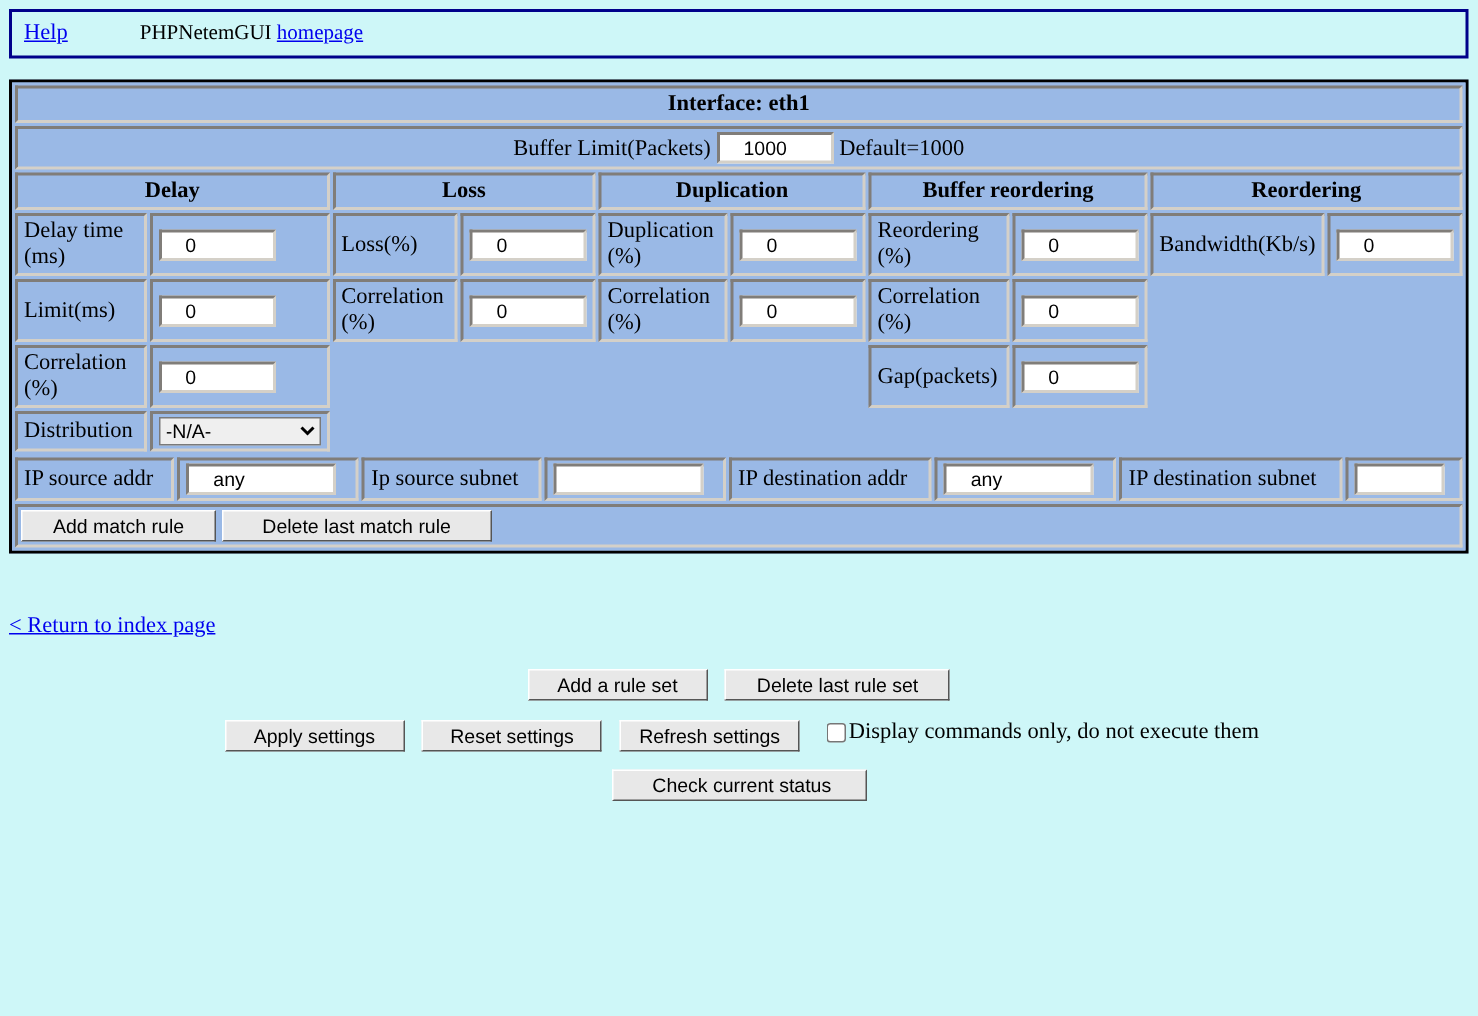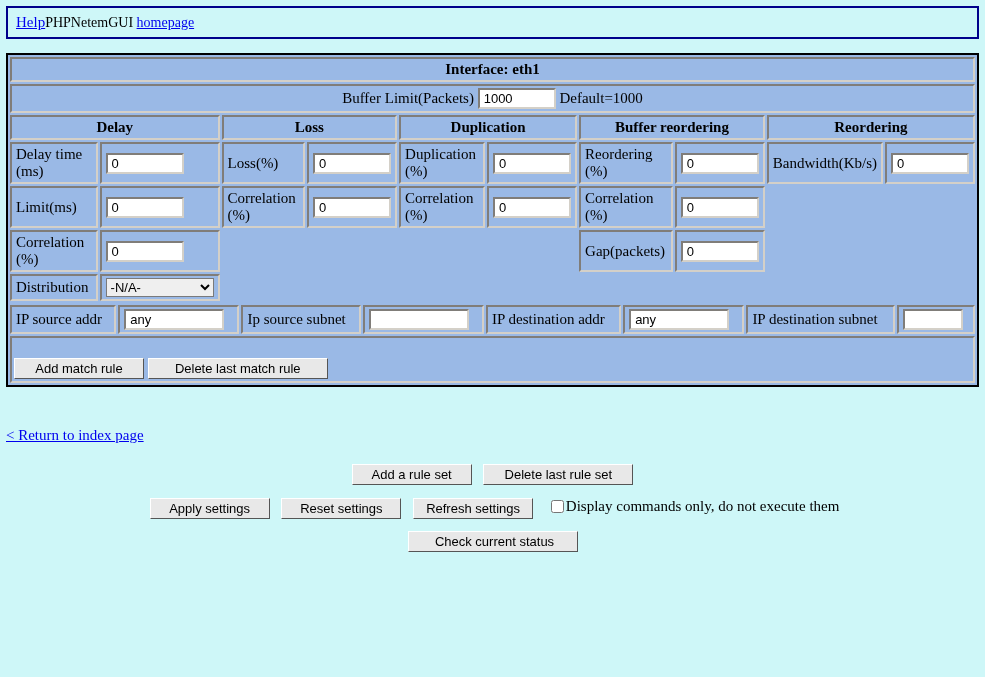--- a/index.html
+++ b/index.html
@@ -9,20 +9,21 @@
     font-family: "Times New Roman", serif;
     font-size: 15px;
   }
   .header-box {
     border: 2px solid #00008b;
     background: #cef7f8;
     display: flex;
     align-items: center;
     padding: 6px 8px;
     margin-bottom: 14px;
+    gap: 48px;
   }
   .header-left {
     flex: 0 0 auto;
   }
   .header-center {
     flex: 1;
     text-align: center;
     font-weight: bold;
     font-size: 18px;
   }
@@ -60,21 +61,21 @@
   }
   .interface-row th {
     background: #9ab9e6;
     font-weight: bold;
   }
   input[type=text] {
     font-family: Arial, sans-serif;
     font-size: 13px;
     border: 2px inset #d4d0c8;
     background: #fff;
-    padding: 1px 4px;
+    padding: 1px 16px;
     box-sizing: border-box;
   }
   select {
     font-family: Arial, sans-serif;
     font-size: 13px;
     border: 1px solid #7a7a7a;
     background: #efefef;
   }
   input[type=button] {
     font-family: Arial, sans-serif;
@@ -195,21 +196,21 @@
     <td>Ip source subnet</td>
     <td><input type="text" class="med-input" value="" style=""></td>
     <td>IP destination addr</td>
     <td><input type="text" class="med-input" value="any" style=""></td>
     <td>IP destination subnet</td>
     <td><input type="text" style="width: 60px;" value=""></td>
   </tr>
   <tr>
     <td colspan="8" style="padding:2px;">
       <input type="button" style="min-width: 130px;" value="Add match rule">
-      <input type="button" style="min-width: 180px; margin-top: 18px;" value="Delete last match rule">
+      <input type="button" style="min-width: 180px;" value="Delete last match rule">
     </td>
   </tr>
 </tbody>
     </table>
 </div>
 
 <div class="return-link">
   <a>&lt; Return to index page</a>
 </div>
 

